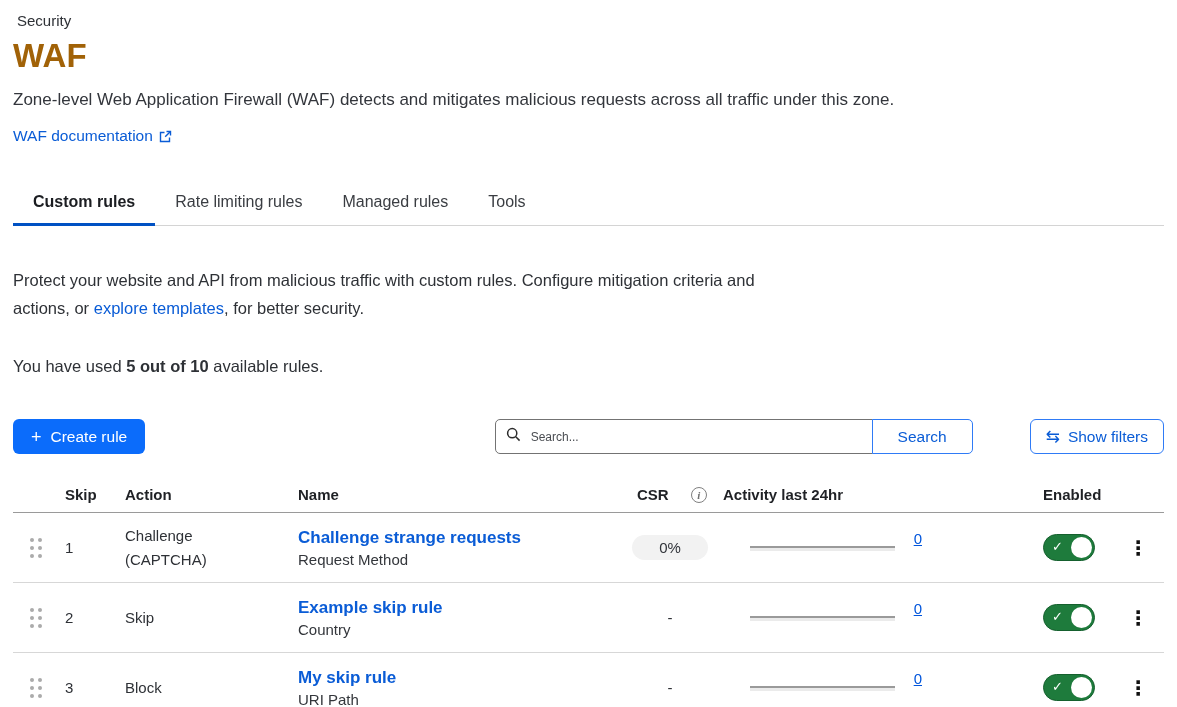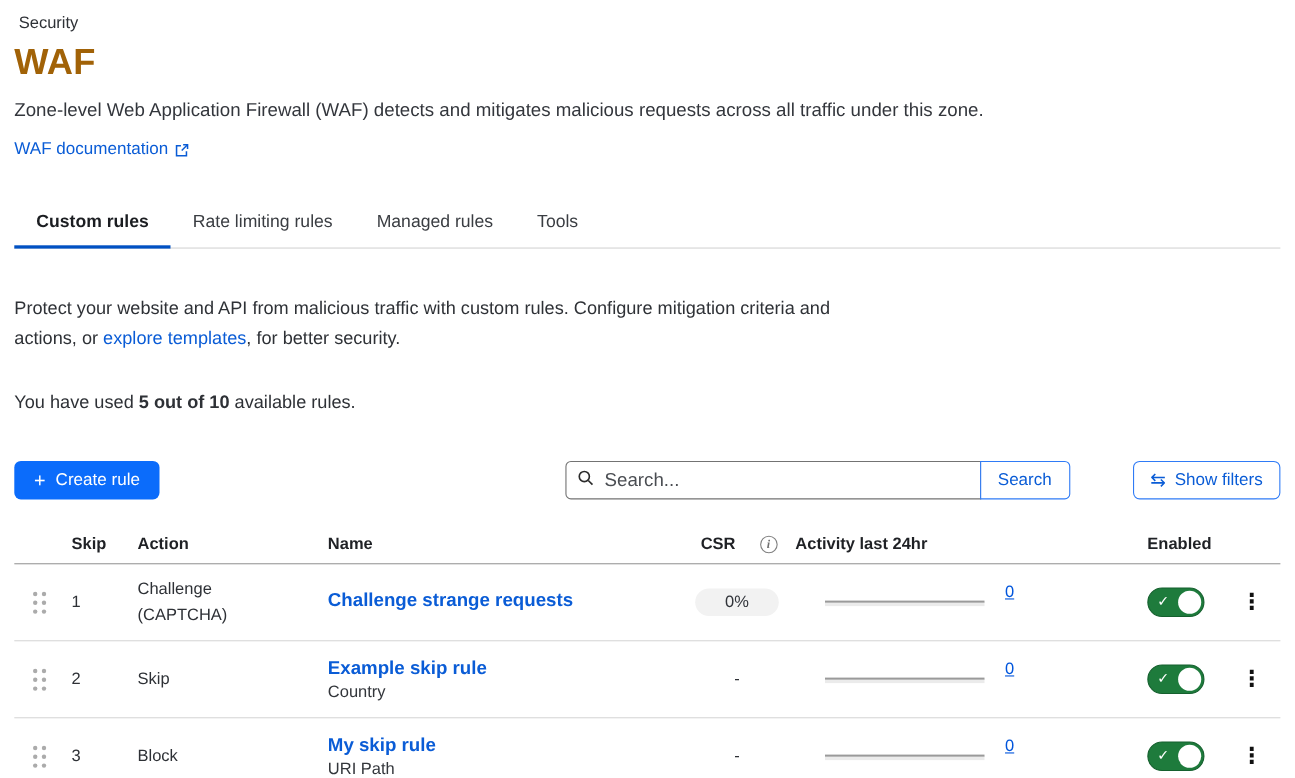--- a/index.html
+++ b/index.html
@@ -31,26 +31,26 @@
   
   .toolbar { display:flex; align-items:center; margin-top:43px; }
   .btn-primary { display:flex; align-items:center; gap:9px; background:#0b6cfb; color:#fff;
     border:none; border-radius:6px; height:35px; padding:0 18px; font-size:15.5px; cursor:pointer;
     font-family:inherit; }
   .btn-primary .plus { font-size:18px; font-weight:400; line-height:1; }
   .toolbar-right { margin-left:auto; display:flex; align-items:center; }
   .search-combo { display:flex; align-items:stretch; height:35px; }
   .search-box { display:flex; align-items:center; width:378px; border:1px solid #737373;
     border-radius:5px 0 0 5px; padding:0 10px; background:#fff; }
-  .search-box input { border:none; outline:none; flex:1; font-size:17px; color:#333;
+  .search-box input { border:none; outline:none; flex:1; font-size:12px; color:#333;
     font-family:inherit; margin-left:8px; background:transparent; }
   .search-box input::placeholder { color:#4a4d52; }
   .btn-outline { background:#fff; color:#0a5cd6; border:1px solid #2f7bf6; font-size:15.5px;
     cursor:pointer; font-family:inherit; display:flex; align-items:center; gap:8px; }
-  .btn-search { width:82px; justify-content:center; border-radius:0 5px 5px 0; margin-left:-1px; }
+  .btn-search { width:101px; justify-content:center; border-radius:0 5px 5px 0; margin-left:-1px; }
   .btn-filters { height:35px; border-radius:6px; margin-left:57px; padding:0 15px; }
   .swap-icon { font-size:17px; line-height:1; }
 
   
   .grid { display:grid; grid-template-columns:39px 60px 173px 340px 90px 215px 1fr 82px 52px;
     align-items:center; }
   .thead { margin-top:26px; padding:6px 0 9px 0; border-bottom:1px solid #9a9a9a; }
   .th { font-size:15px; font-weight:600; color:#1f2125; padding-left:13px; }
   .th-csr { display:flex; align-items:center; gap:22px; padding-left:12px; }
   .info-icon { width:16px; height:16px; border:1px solid #808080; border-radius:50%;
@@ -166,20 +166,21 @@
             <i></i>
             <i></i>
             <i></i>
             <i></i>
       </div>
     </div>
     <div class="cell">1</div>
     <div class="cell cell-action">Challenge (CAPTCHA)</div>
     <div class="cell">
       <a class="name-link">Challenge strange requests</a>
+      <div class="name-field">Request Method</div>
     </div>
     <div class="cell cell-csr">
       <span class="csr-badge">0%</span>
     </div>
     <div class="cell-activity">
       <div class="sparkline">
         <div class="spark-data"></div>
         <div class="spark-base"></div>
       </div>
       <a class="activity-zero">0</a>

